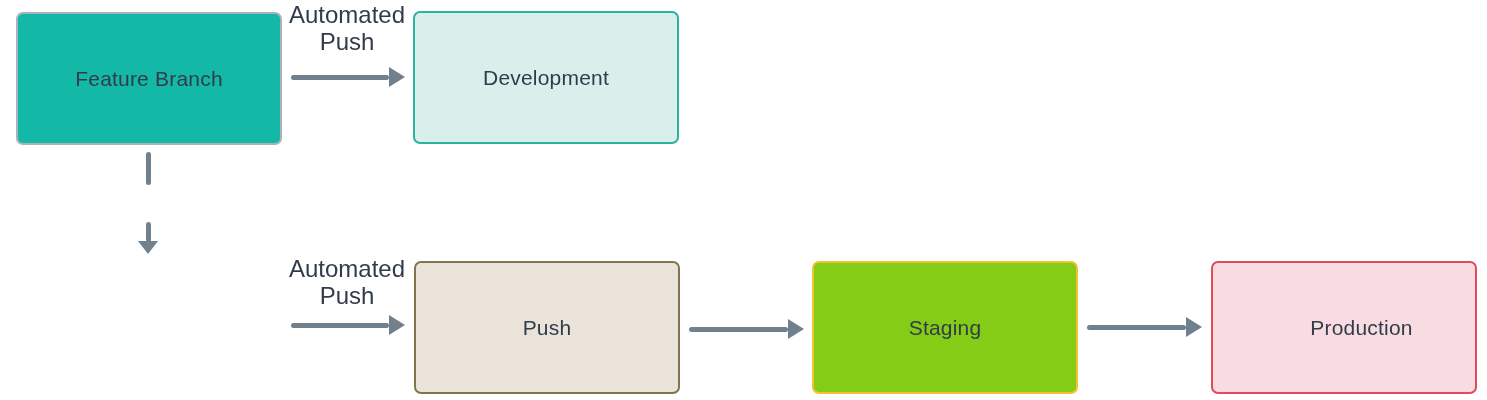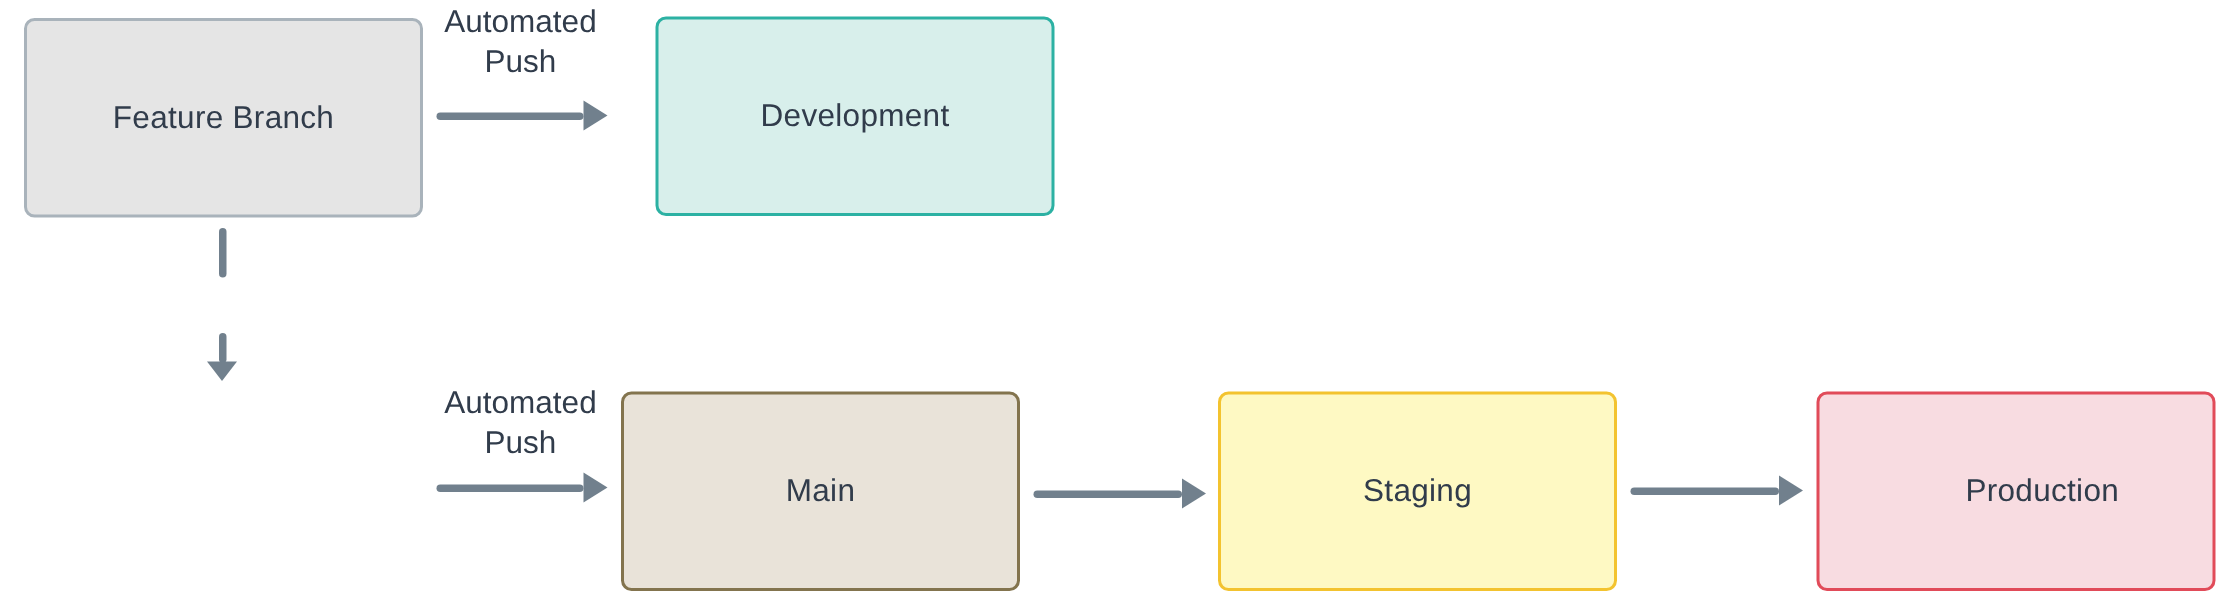--- a/index.html
+++ b/index.html
@@ -21,21 +21,21 @@
     display: flex;
     align-items: center;
     justify-content: center;
   }
   .node-label {
     font-size: 21px;
     letter-spacing: 0.2px;
     color: #313c4b;
   }
   #node-feature-branch { left: 16px;   top: 12px;  }
-  #node-development    { left: 437px;  top: 11px;  }
+  #node-development    { left: 413px;  top: 11px;  }
   #node-main           { left: 17px;   top: 261px; }
   #node-test           { left: 414px;  top: 261px; }
   #node-staging        { left: 812px;  top: 261px; }
   #node-production     { left: 1211px; top: 261px; padding-left: 35px; }
 
   .shaft-h {
     position: absolute;
     height: 5px;
     border-radius: 3px;
   }
@@ -53,21 +53,21 @@
   }
   .head-down {
     position: absolute;
     width: 0; height: 0;
     border-left: 10px solid transparent;
     border-right: 10px solid transparent;
     border-top: 13px solid #71808d;
   }
   .edge-label {
     position: absolute;
-    font-size: 21px;
+    font-size: 24px;
     line-height: 27px;
     color: #313c4b;
     text-align: center;
   }
   
   #edge-fb-dev-shaft { left: 291px; top: 75px; width: 98px; }
   #edge-fb-dev-head  { left: 389px; top: 67px; }
   #edge-fb-dev-label { left: 287px; top: 1px; width: 120px; }
   
   #edge-fb-main-seg1 { left: 146px; top: 152px; height: 33px; }
@@ -83,34 +83,34 @@
   #edge-test-staging-head  { left: 788px; top: 319px; }
   
   #edge-staging-prod-shaft { left: 1087px; top: 325px; width: 99px; }
   #edge-staging-prod-head  { left: 1186px; top: 317px; }
 </style>
 </head>
 <body>
 
 <div id="canvas">
 
-  <div class="node" id="node-feature-branch" style="background-color: #e5e5e5; border-color: rgb(169, 179, 187);">
+  <div class="node" id="node-feature-branch" style="background-color: #14b8a6; border-color: rgb(169, 179, 187);">
     <span class="node-label">Feature Branch</span>
   </div>
 
   <div class="node" id="node-development" style="background-color: rgb(216, 239, 235); border-color: rgb(44, 177, 163);">
     <span class="node-label">Development</span>
   </div>
 
 
   <div class="node" id="node-test" style="background-color: rgb(233, 227, 217); border-color: rgb(131, 116, 78);">
-    <span class="node-label">Main</span>
+    <span class="node-label">Push</span>
   </div>
 
-  <div class="node" id="node-staging" style="background-color: #fef9c3; border-color: rgb(243, 195, 47);">
+  <div class="node" id="node-staging" style="background-color: #84cc16; border-color: rgb(243, 195, 47);">
     <span class="node-label">Staging</span>
   </div>
 
   <div class="node" id="node-production" style="background-color: rgb(248, 220, 225); border-color: rgb(225, 75, 89);">
     <span class="node-label">Production</span>
   </div>
 
   <div class="edge-label" id="edge-fb-dev-label">Automated Push</div>
   <div class="shaft-h" id="edge-fb-dev-shaft" style="background-color: rgb(113, 128, 141);"></div>
   <div class="head-right" id="edge-fb-dev-head" style="border-left-color: rgb(113, 128, 141);"></div>

